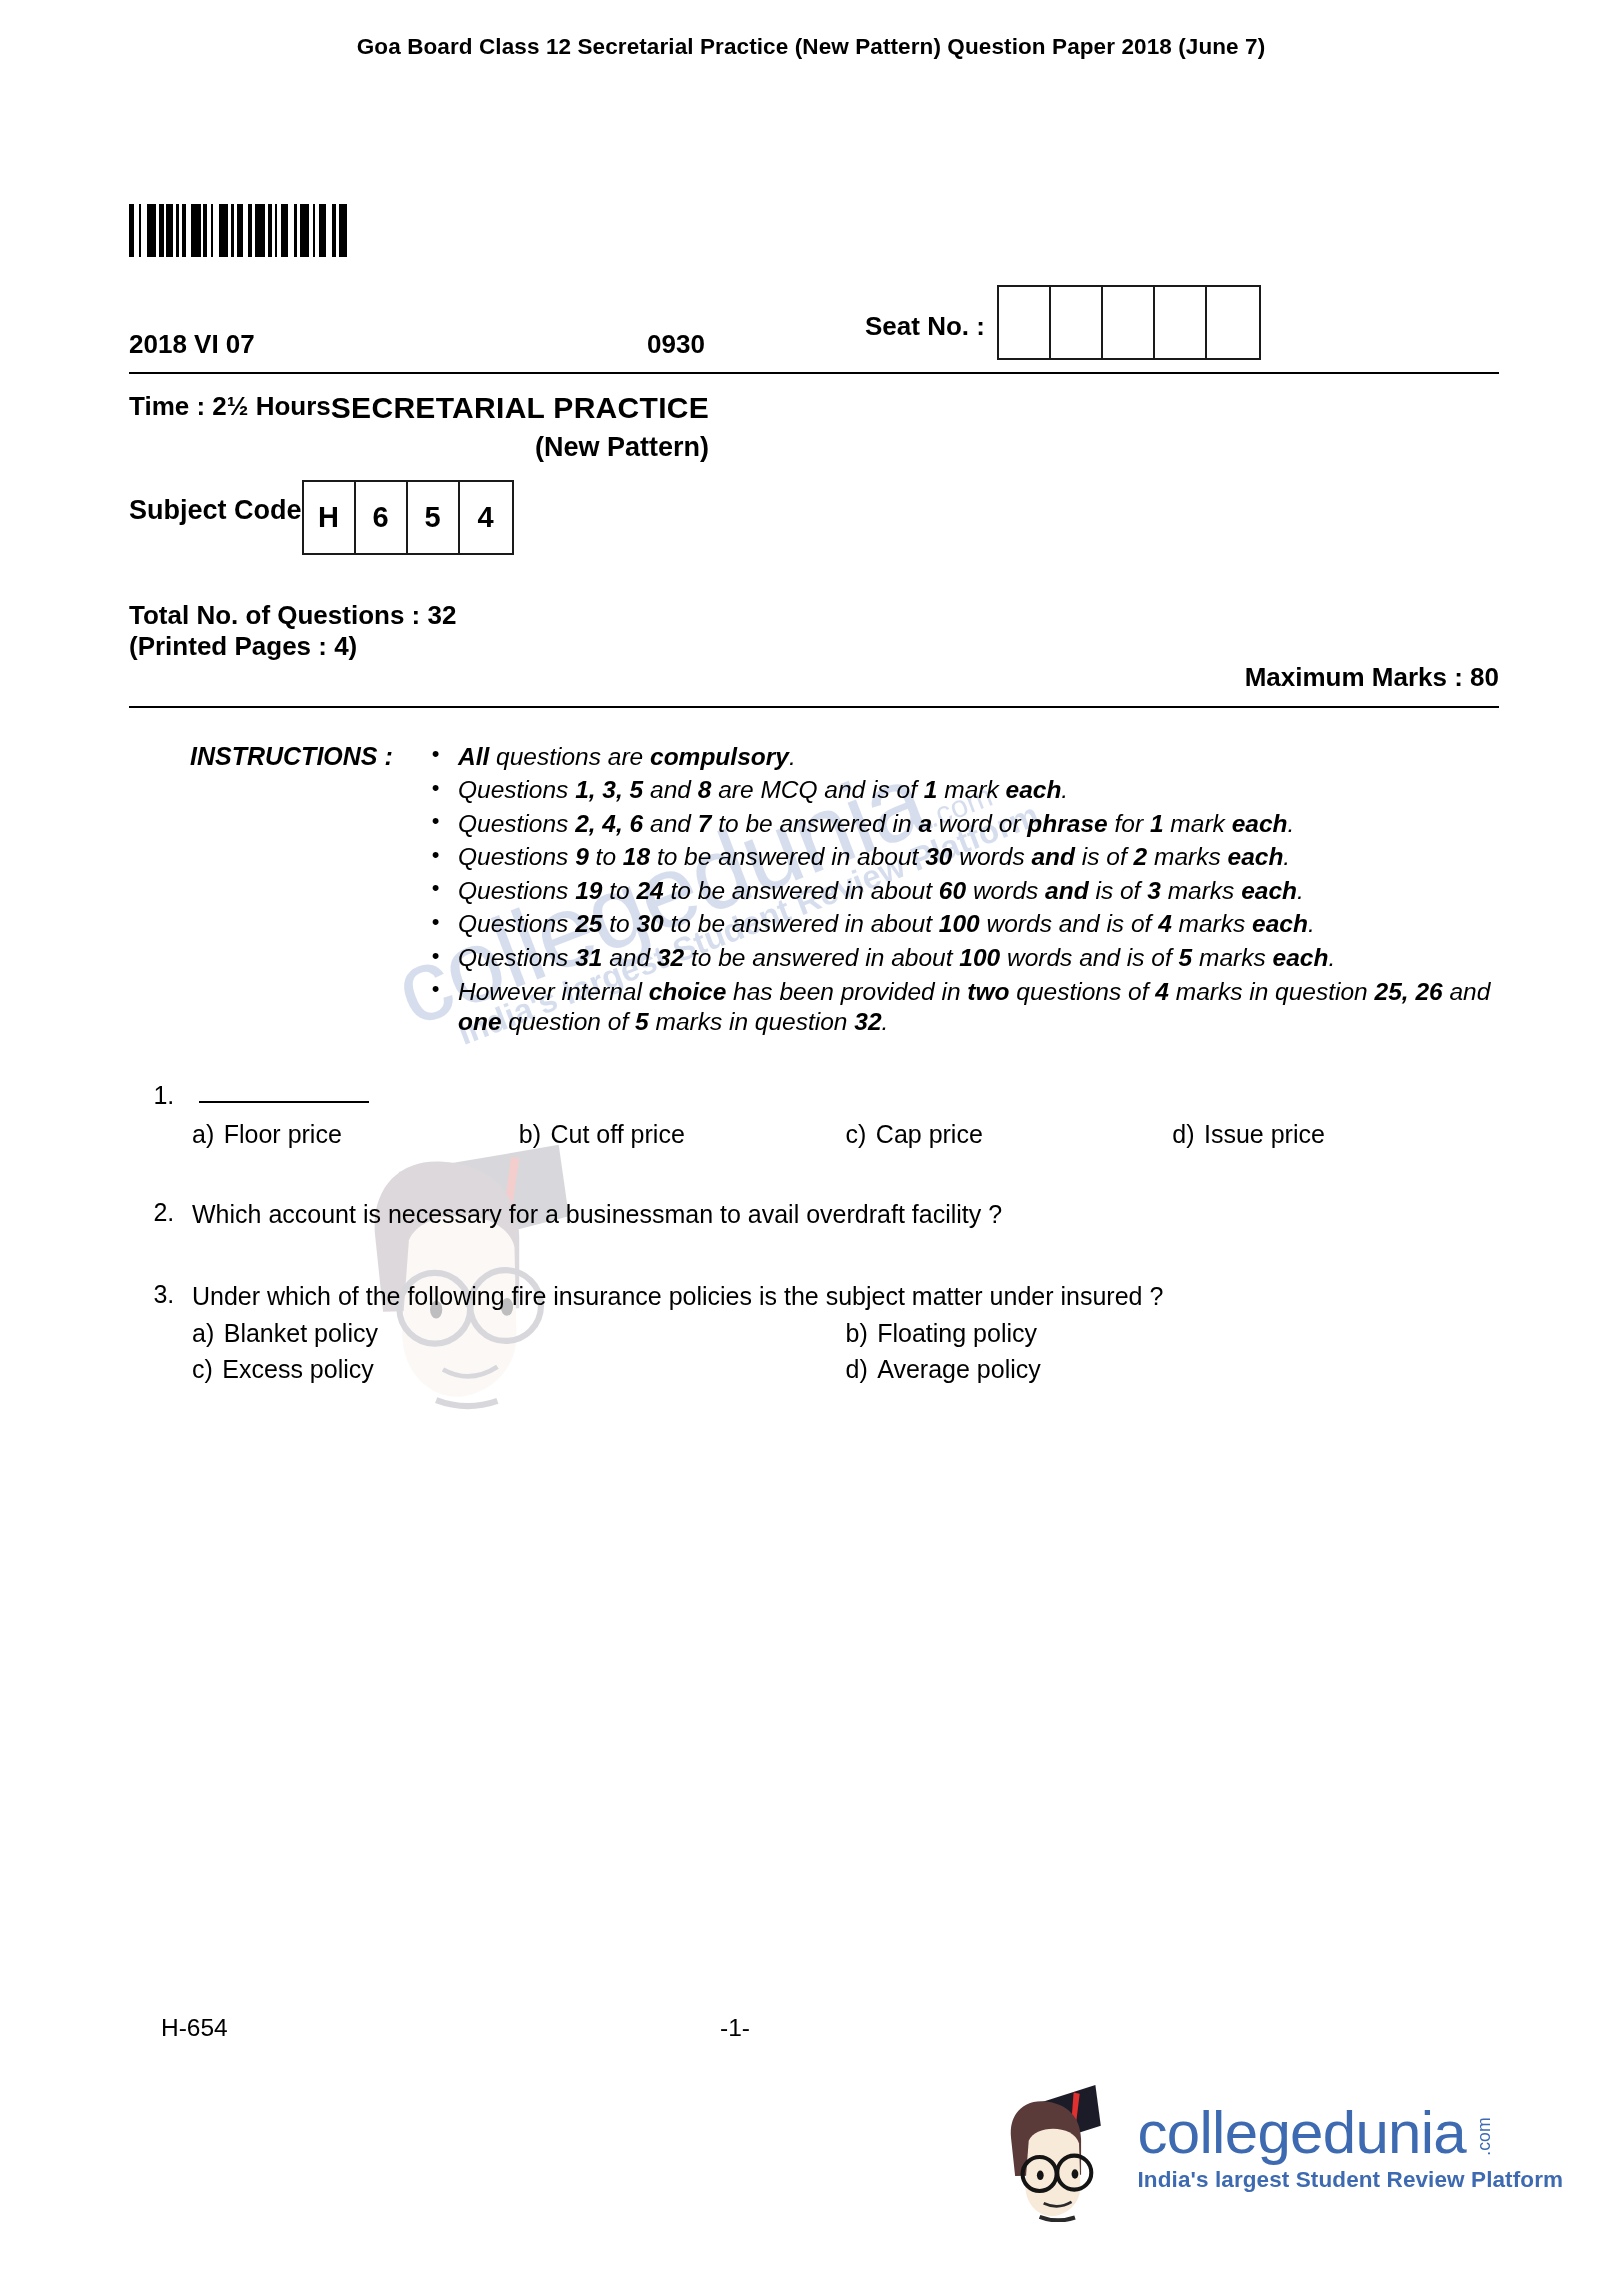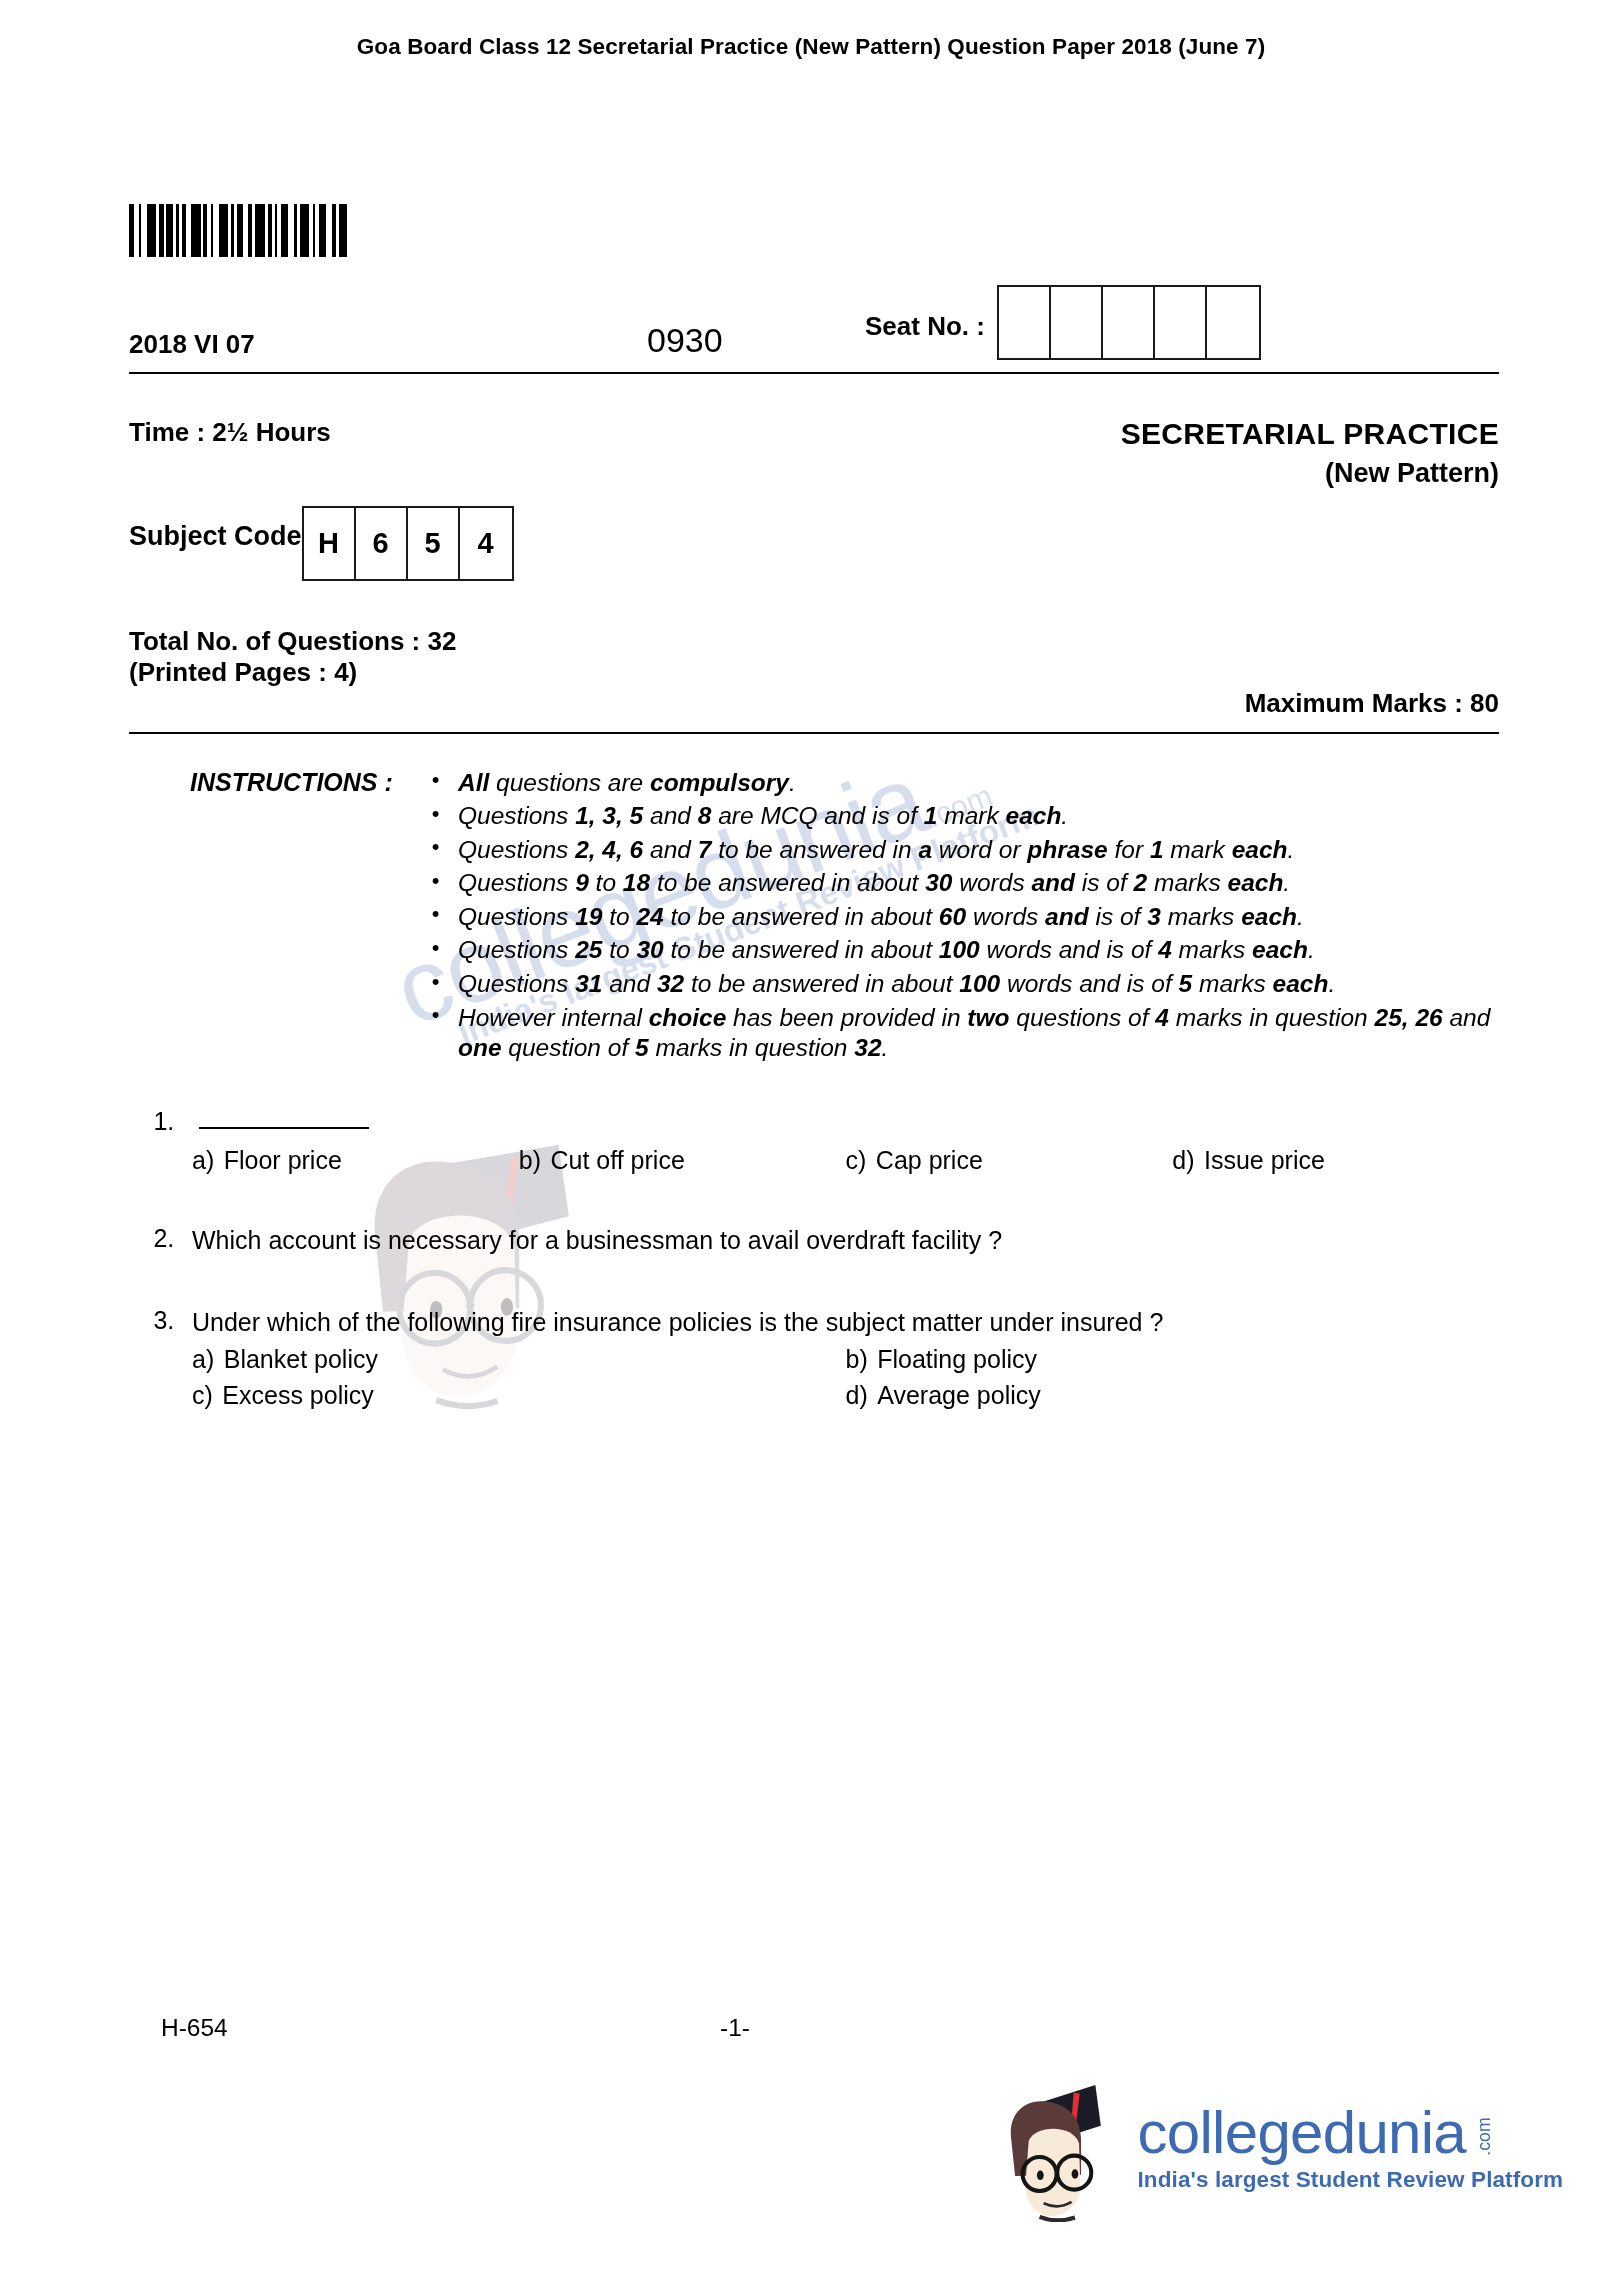--- a/index.html
+++ b/index.html
@@ -61,22 +61,22 @@
     height: 89px;
     position: relative;
   }
   .date-code {
     font-size: 26px;
     font-weight: bold;
     width: 518px;
     padding-top: 15px;
   }
   .sched-code {
-    font-size: 34px;
-    font-weight: normal;
+    font-size: 26px;
+    font-weight: bold;
     width: 218px;
     padding-top: 15px;
   }
   .seat-wrap {
     display: flex;
     align-items: center;
     padding-top: 5.5px;
   }
   .seat-label {
     font-size: 26px;
@@ -104,22 +104,22 @@
   .rule {
     border: none;
     border-top: 2.7px solid #000;
     margin: 12.3px 0 0 0;
     width: 1370px;
   }
 
   
   .subjrow {
     display: flex;
-    justify-content: space-between;
-    margin-top: 43px;
+    justify-content: flex-start;
+    margin-top: 17px;
   }
   .time-label {
     font-size: 26px;
     font-weight: bold;
   }
   .subj-right {
     text-align: right;
   }
   .subj-name {
     font-size: 30px;

